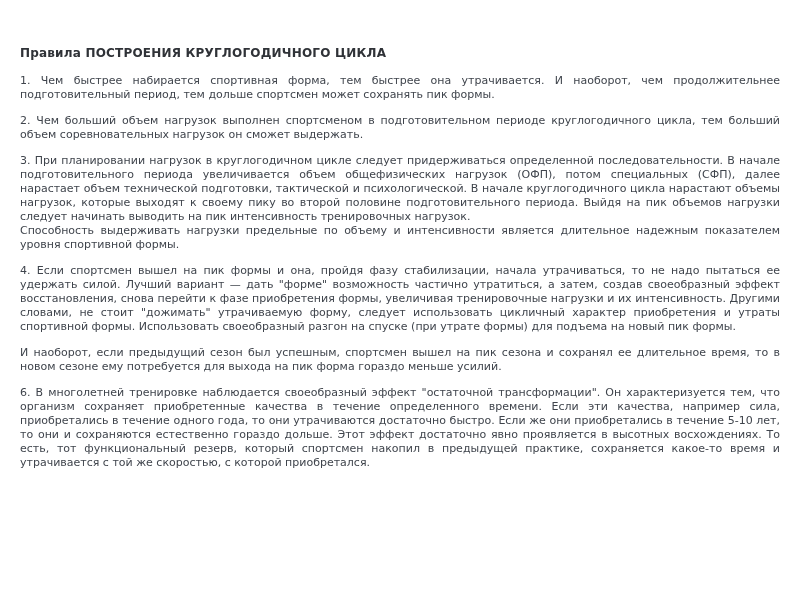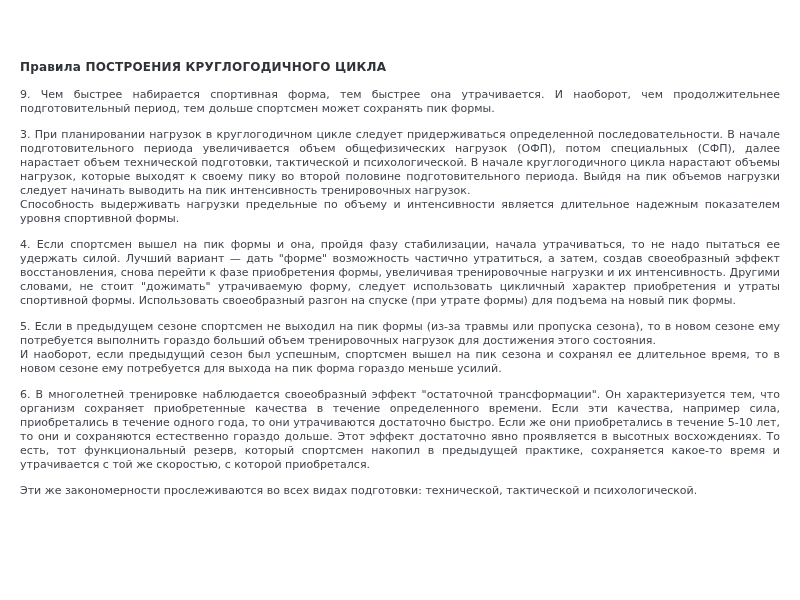--- a/index.html
+++ b/index.html
@@ -7,21 +7,21 @@
     padding: 0;
     background: #ffffff;
     width: 800px;
     height: 600px;
     overflow: hidden;
   }
   .page {
     box-sizing: border-box;
     width: 800px;
     height: 532px;
-    padding: 60px 20px 20px 20px;
+    padding: 46px 20px 20px 20px;
     background: #ffffff;
     font-family: "DejaVu Sans", "Liberation Sans", sans-serif;
   }
   .doc-title {
     margin: 0 0 14px 0;
     font-size: 12px;
     font-weight: bold;
     color: #2f3237;
     letter-spacing: 0.2px;
   }
@@ -35,38 +35,37 @@
   .seg { display: block; }
   .closing { margin-bottom: 0; }
 </style>
 </head>
 <body>
 
 <div class="page">
   <h1 class="doc-title">Правила ПОСТРОЕНИЯ КРУГЛОГОДИЧНОГО ЦИКЛА</h1>
 
   <div class="para">
-    <span class="seg">9. Чем быстрее набирается спортивная форма, тем быстрее она утрачивается. И наоборот, чем продолжительнее подготовительный период, тем дольше спортсмен может сохранять пик формы.</span>
+    <span class="seg">1. Чем быстрее набирается спортивная форма, тем быстрее она утрачивается. И наоборот, чем продолжительнее подготовительный период, тем дольше спортсмен может сохранять пик формы.</span>
   </div>
 
+  <div class="para">
+    <span class="seg">2. Чем больший объем нагрузок выполнен спортсменом в подготовительном периоде круглогодичного цикла, тем больший объем соревновательных нагрузок он сможет выдержать.</span>
+  </div>
 
   <div class="para">
     <span class="seg">3. При планировании нагрузок в круглогодичном цикле следует придерживаться определенной последовательности. В начале подготовительного периода увеличивается объем общефизических нагрузок (ОФП), потом специальных (СФП), далее нарастает объем технической подготовки, тактической и психологической. В начале круглогодичного цикла нарастают объемы нагрузок, которые выходят к своему пику во второй половине подготовительного периода. Выйдя на пик объемов нагрузки следует начинать выводить на пик интенсивность тренировочных нагрузок.</span>
     <span class="seg">Способность выдерживать нагрузки предельные по объему и интенсивности является длительное надежным показателем уровня спортивной формы.</span>
   </div>
 
   <div class="para">
     <span class="seg">4. Если спортсмен вышел на пик формы и она, пройдя фазу стабилизации, начала утрачиваться, то не надо пытаться ее удержать силой. Лучший вариант — дать "форме" возможность частично утратиться, а затем, создав своеобразный эффект восстановления, снова перейти к фазе приобретения формы, увеличивая тренировочные нагрузки и их интенсивность. Другими словами, не стоит "дожимать" утрачиваемую форму, следует использовать цикличный характер приобретения и утраты спортивной формы. Использовать своеобразный разгон на спуске (при утрате формы) для подъема на новый пик формы.</span>
   </div>
 
   <div class="para">
-    <span class="seg">5. Если в предыдущем сезоне спортсмен не выходил на пик формы (из-за травмы или пропуска сезона), то в новом сезоне ему потребуется выполнить гораздо больший объем тренировочных нагрузок для достижения этого состояния.</span>
     <span class="seg">И наоборот, если предыдущий сезон был успешным, спортсмен вышел на пик сезона и сохранял ее длительное время, то в новом сезоне ему потребуется для выхода на пик форма гораздо меньше усилий.</span>
   </div>
 
   <div class="para">
     <span class="seg">6. В многолетней тренировке наблюдается своеобразный эффект "остаточной трансформации". Он характеризуется тем, что организм сохраняет приобретенные качества в течение определенного времени. Если эти качества, например сила, приобретались в течение одного года, то они утрачиваются достаточно быстро. Если же они приобретались в течение 5-10 лет, то они и сохраняются естественно гораздо дольше. Этот эффект достаточно явно проявляется в высотных восхождениях. То есть, тот функциональный резерв, который спортсмен накопил в предыдущей практике, сохраняется какое-то время и утрачивается с той же скоростью, с которой приобретался.</span>
   </div>
 
-  <div class="para closing">
-    <span class="seg">Эти же закономерности прослеживаются во всех видах подготовки: технической, тактической и психологической.</span>
-  </div>
 </div>
 
 </body></html>

